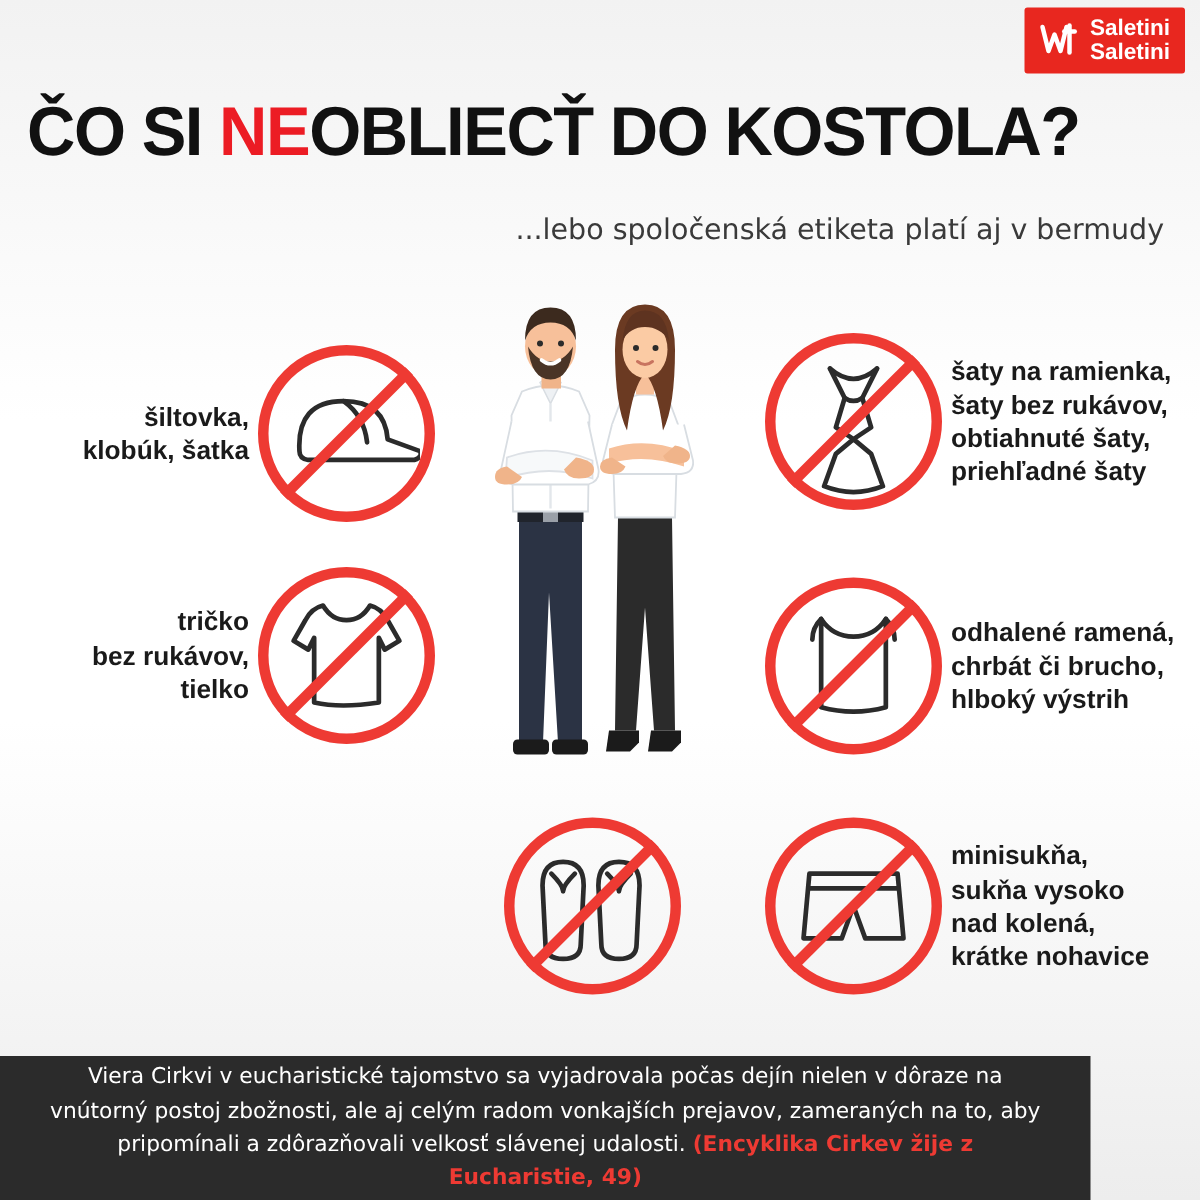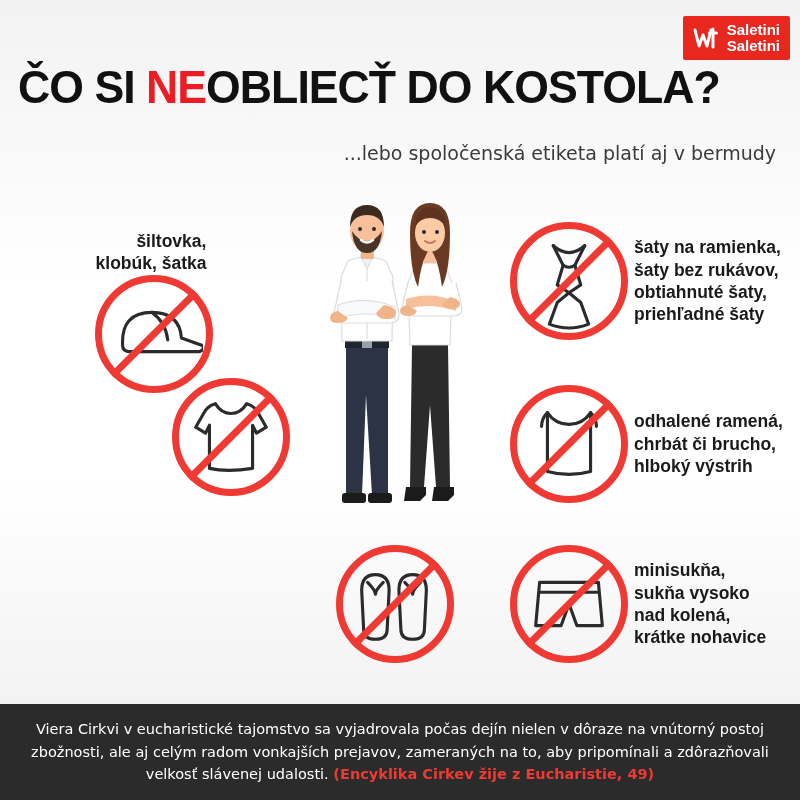--- a/index.html
+++ b/index.html
@@ -11,22 +11,22 @@
   }
   .page {
     position: relative;
     width: 800px; height: 800px;
     background: linear-gradient(180deg, #f2f2f2 0%, #ffffff 35%, #ffffff 60%, #ededed 100%);
     overflow: hidden;
   }
 
   
   .logo {
-    position: absolute; top: 16px; right: 10px;
-    display: flex; align-items: center;
+    position: absolute; top: 5px; right: 10px;
+    display: flex; align-items: flex-start;
     background: #e8271f;
     padding: 6px 10px 6px 8px;
     border-radius: 2px;
   }
   .logo-mark {
     width: 30px; height: 30px;
     display: flex; align-items: center; justify-content: center;
     color: #fff; font-weight: bold; font-size: 19px;
     letter-spacing: -2px;
     line-height: 1;
@@ -86,21 +86,21 @@
   .ban .art {
     position: absolute; inset: 10px;
     display: flex; align-items: center; justify-content: center;
   }
   .ban svg { width: 100%; height: 100%; }
   .ban svg * { stroke: #2b2b2b; fill: none; stroke-width: 3.2; stroke-linejoin: round; stroke-linecap: round; }
 
   
   .footer {
     position: absolute; left: 0; bottom: 0;
-    width: 800px; height: 96px;
+    width: 727px; height: 96px;
     background: #2b2b2b;
     color: #ffffff;
     display: flex; align-items: center; justify-content: center;
     padding: 0 28px;
   }
   .footer p {
     font-size: 14.5px; line-height: 1.55; text-align: center;
     font-family: "DejaVu Sans", sans-serif;
   }
   .footer .src { color: #ee3a33; font-weight: bold; }
@@ -190,36 +190,39 @@
         <path d="M115 32 q2 -20 15 -20 q14 0 16 20 q-6 -9 -16 -9 q-10 0 -15 9z" fill="#5e3320"></path>
 
         <circle cx="124" cy="37" r="2" fill="#2b2b2b"></circle>
         <circle cx="137" cy="37" r="2" fill="#2b2b2b"></circle>
 
         <path d="M125 46 q5 4 10 0" stroke="#c8745f" stroke-width="2" fill="none" stroke-linecap="round"></path>
       </g>
     </svg>
   </div>
 
-  <div class="item left" style="left:18px; top:230px; width:272px; justify-content:flex-end;flex-direction:column;">
+  <div class="item left" style="left:18px; top:230px; width:272px; justify-content:flex-end;">
     <div class="item-label">šiltovka,
 klobúk, šatka</div>
     <div class="ban">
       <div class="art">
         <svg viewBox="0 0 100 100">
           <path d="M18 62 q-2 -34 30 -34 q28 0 30 26 l22 8 q2 4 -4 6 l-72 0 q-6 -1 -6 -6z"></path>
           <path d="M48 28 q14 10 16 28"></path>
         </svg>
       </div>
       <div class="ring"></div>
       <div class="slash"></div>
     </div>
   </div>
 
   <div class="item left" style="left:18px; top:378px; width:272px; justify-content:flex-end;">
+    <div class="item-label">tričko
+bez rukávov,
+tielko</div>
     <div class="ban">
       <div class="art">
         <svg viewBox="0 0 100 100">
           <path d="M34 16 q-8 2 -12 10 l-8 14 l10 6 l4 -8 l0 44 q18 4 44 0 l0 -44 l4 8 l10 -6 l-8 -14 q-4 -8 -12 -10 q-6 10 -16 10 q-10 0 -16 -10z"></path>
         </svg>
       </div>
       <div class="ring"></div>
       <div class="slash"></div>
     </div>
   </div>

